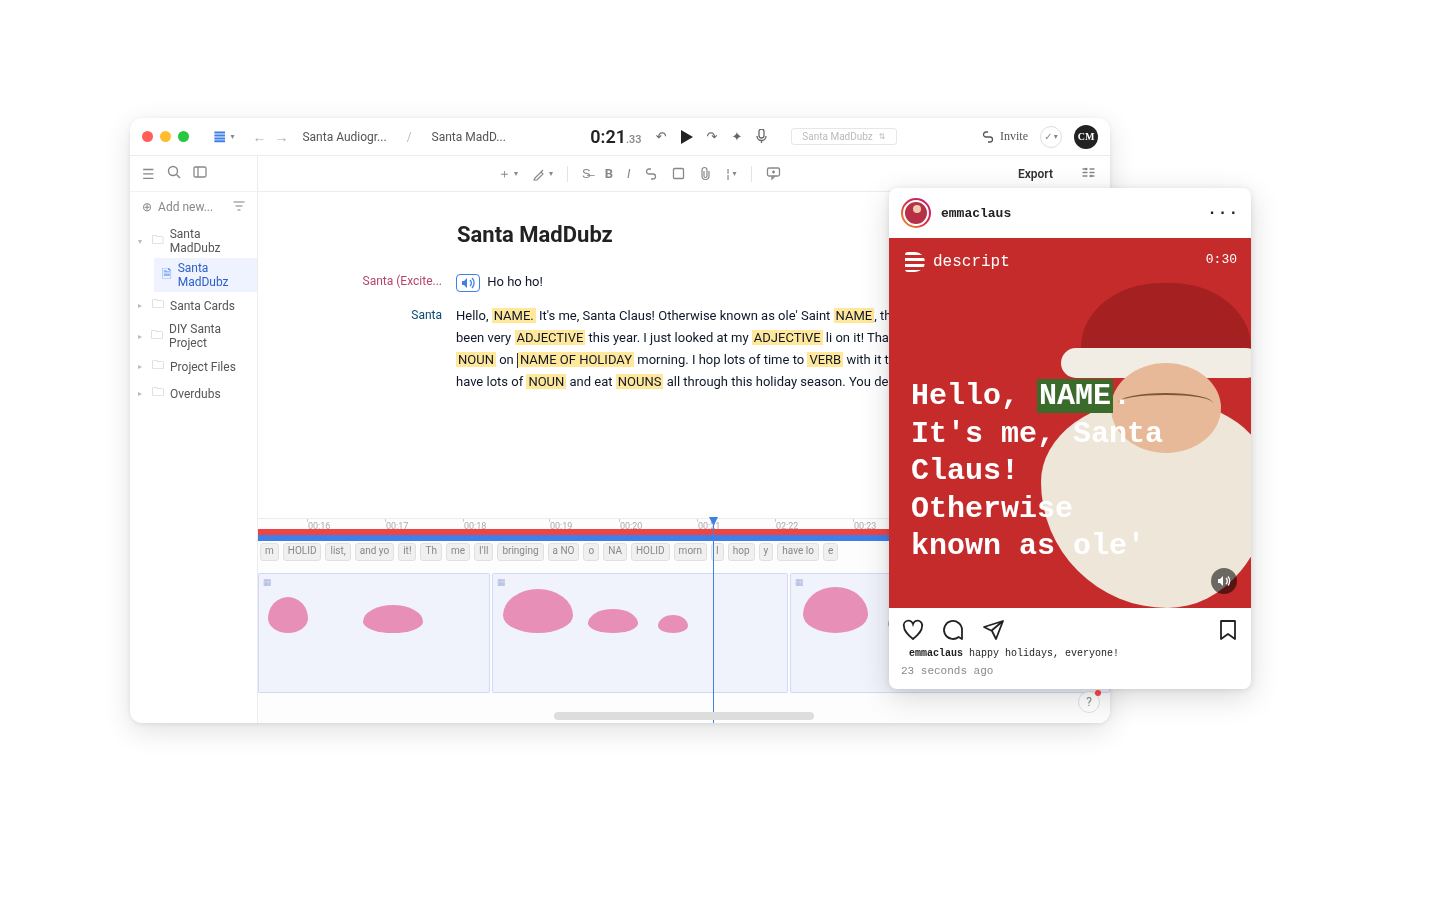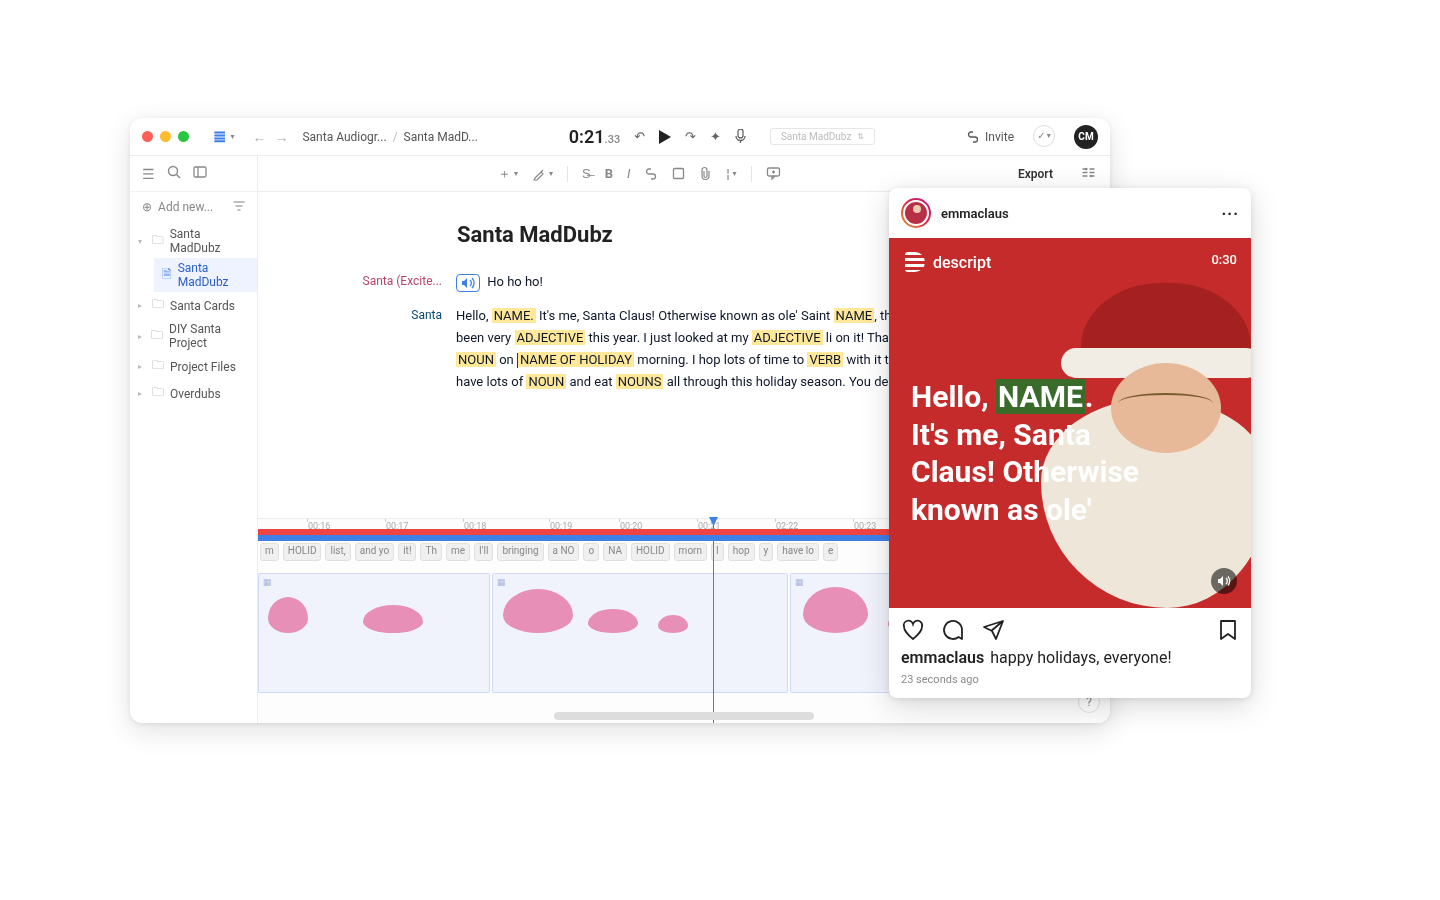--- a/index.html
+++ b/index.html
@@ -36,21 +36,21 @@
 .traffic-lights { display: flex; gap: 7px; margin-right: 12px; }
 .tl { width: 11px; height: 11px; border-radius: 50%; }
 .tl.red { background: #ff5f57; }
 .tl.amber { background: #febc2e; }
 .tl.green { background: #28c840; }
 .logo-btn { display: flex; align-items: center; gap: 4px; padding: 2px 4px; cursor: pointer; }
 .logo-glyph { font-weight: bold; color: #3f7fe8; font-size: 16px; }
 .chev { font-size: 8px; color: #888; }
 .nav-arrows { display: flex; gap: 8px; margin: 0 6px; }
 .nav-arrow { color: #aaa; font-size: 14px; cursor: pointer; }
-.breadcrumb { display: flex; align-items: center; gap: 6px; color: #555; font-size: 12px; }
+.breadcrumb { display: flex; align-items: center; gap: 20px; color: #555; font-size: 12px; }
 .breadcrumb .sep { color: #bbb; }
 .crumb { white-space: nowrap; }
 .tb-center {
   flex: 1;
   display: flex;
   align-items: center;
   justify-content: center;
   gap: 14px;
 }
 .timecode { font-weight: 600; font-size: 18px; color: #222; }
@@ -62,21 +62,21 @@
   color: #bbb;
   font-size: 10px;
   border: 1px solid #e6e6e6;
   border-radius: 3px;
   padding: 2px 10px;
   margin-left: 10px;
   display: flex;
   align-items: center;
   gap: 6px;
 }
-.tb-right { margin-left: auto; display: flex; gap: 19px; }
+.tb-right { margin-left: auto; display: flex; align-items: center; gap: 12px; font-family: Liberation Serif, serif; }
 .invite-btn { display: flex; align-items: center; gap: 5px; color: #555; font-size: 12px; cursor: pointer; }
 .check-pill { width: 22px; height: 22px; border: 1px solid #ddd; border-radius: 50%; display: flex; align-items: center; justify-content: center; font-size: 10px; color: #888; }
 .avatar { width: 24px; height: 24px; border-radius: 50%; background: #222; color: #fff; font-size: 10px; font-weight: 700; display: flex; align-items: center; justify-content: center; }
 .body-area { flex: 1; display: flex; min-height: 0; }
 .sidebar {
   width: 128px;
   border-right: 1px solid #ececec;
   display: flex;
   flex-direction: column;
   font-size: 12px;
@@ -143,20 +143,21 @@
 
 .ig-card {
   position: absolute;
   left: 889px;
   top: 188px;
   width: 362px;
   background: #fff;
   border-radius: 8px;
   box-shadow: 0 8px 30px rgba(0,0,0,0.15), 0 1px 6px rgba(0,0,0,0.1);
   overflow: hidden;
+  font-family: Liberation Mono, monospace;
 }
 .ig-header { display: flex; align-items: center; gap: 10px; padding: 10px 12px; }
 .ig-avatar-ring {
   width: 30px; height: 30px; border-radius: 50%;
   padding: 2px;
   background: linear-gradient(45deg,#f09433,#e6683c,#dc2743,#cc2366,#bc1888);
 }
 .ig-avatar { width: 100%; height: 100%; border-radius: 50%; background: #b73045; border: 2px solid #fff; position: relative; }
 .ig-avatar::after { content:""; position:absolute; top:3px; left:8px; width:8px; height:8px; background:#eecab0; border-radius:50%; }
 .ig-username { font-weight: 600; font-size: 13px; color: #222; }
@@ -186,21 +187,21 @@
   font-weight: 700;
   line-height: 1.25;
   max-width: 260px;
 }
 .ig-caption-text .highlight { background: #3a6b2b; padding: 0 2px; }
 .ig-speaker-bubble { position: absolute; bottom: 14px; right: 14px; width: 26px; height: 26px; border-radius: 50%; background: rgba(0,0,0,0.55); display: flex; align-items: center; justify-content: center; }
 .ig-actions { display: flex; align-items: center; gap: 16px; padding: 10px 12px 6px; }
 .ig-action { cursor: pointer; }
 .ig-action svg { display: block; }
 .ig-save { margin-left: auto; }
-.ig-caption { padding: 0 12px 4px; font-size: 16px; color: #222; }
+.ig-caption { padding: 0 12px 4px; font-size: 10px; color: #222; margin-left: 8px; }
 .ig-caption .u { font-weight: 600; margin-right: 6px; }
 .ig-time { padding: 2px 12px 12px; font-size: 11px; color: #8a8a8a; }
 </style>
 </head>
 <body>
 
 <div class="app-window">
 
   <div class="titlebar">
     <div class="traffic-lights">

